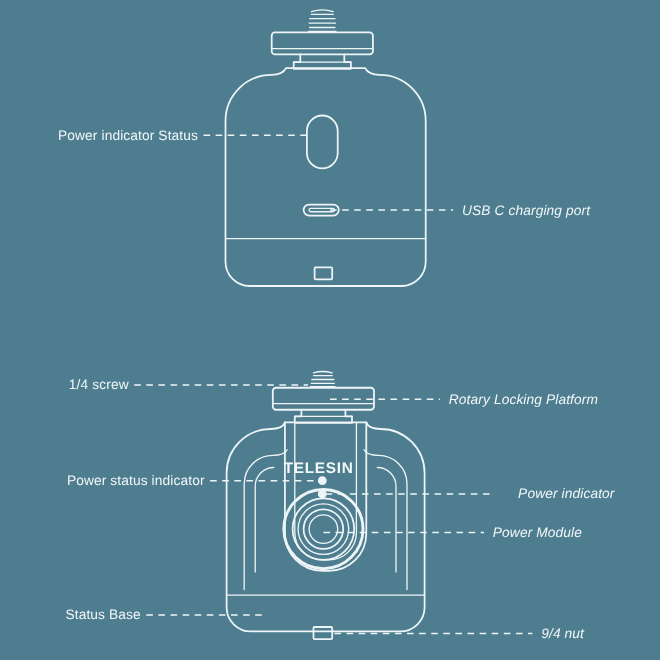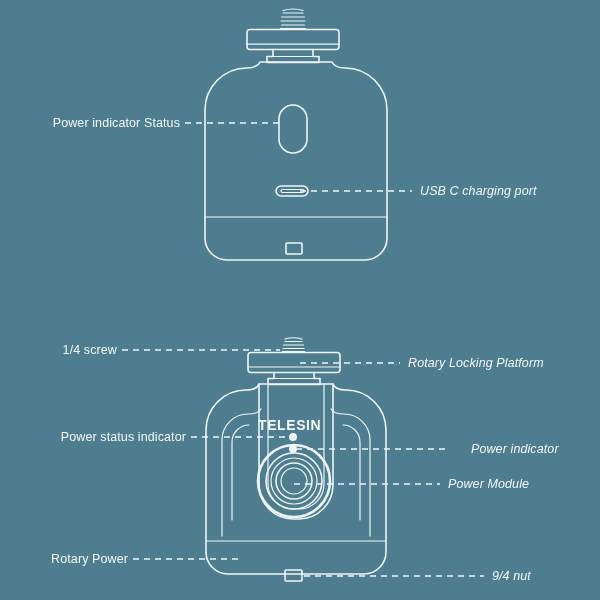--- a/index.html
+++ b/index.html
@@ -195,17 +195,17 @@
   <div class="label label-left" style="left:0px; top:344px; width:117px;">1/4 screw</div>
 
   <div class="label label-right" style="left:408px; top:357px;">Rotary Locking Platform</div>
 
   <div class="label label-left" style="left:0px; top:431px; width:186px;">Power status indicator</div>
 
   <div class="label label-right" style="left:455px; top:443px;margin-left:16px;">Power indicator</div>
 
   <div class="label label-right" style="left:448px; top:478px;">Power Module</div>
 
-  <div class="label label-left" style="left:0px; top:553px; width:128px;">Rotary Power</div>
+  <div class="label label-left" style="left:0px; top:553px; width:128px;">Status Base</div>
 
   <div class="label label-right" style="left:492px; top:570px;">9/4 nut</div>
 
 </div>
 
 </body></html>

